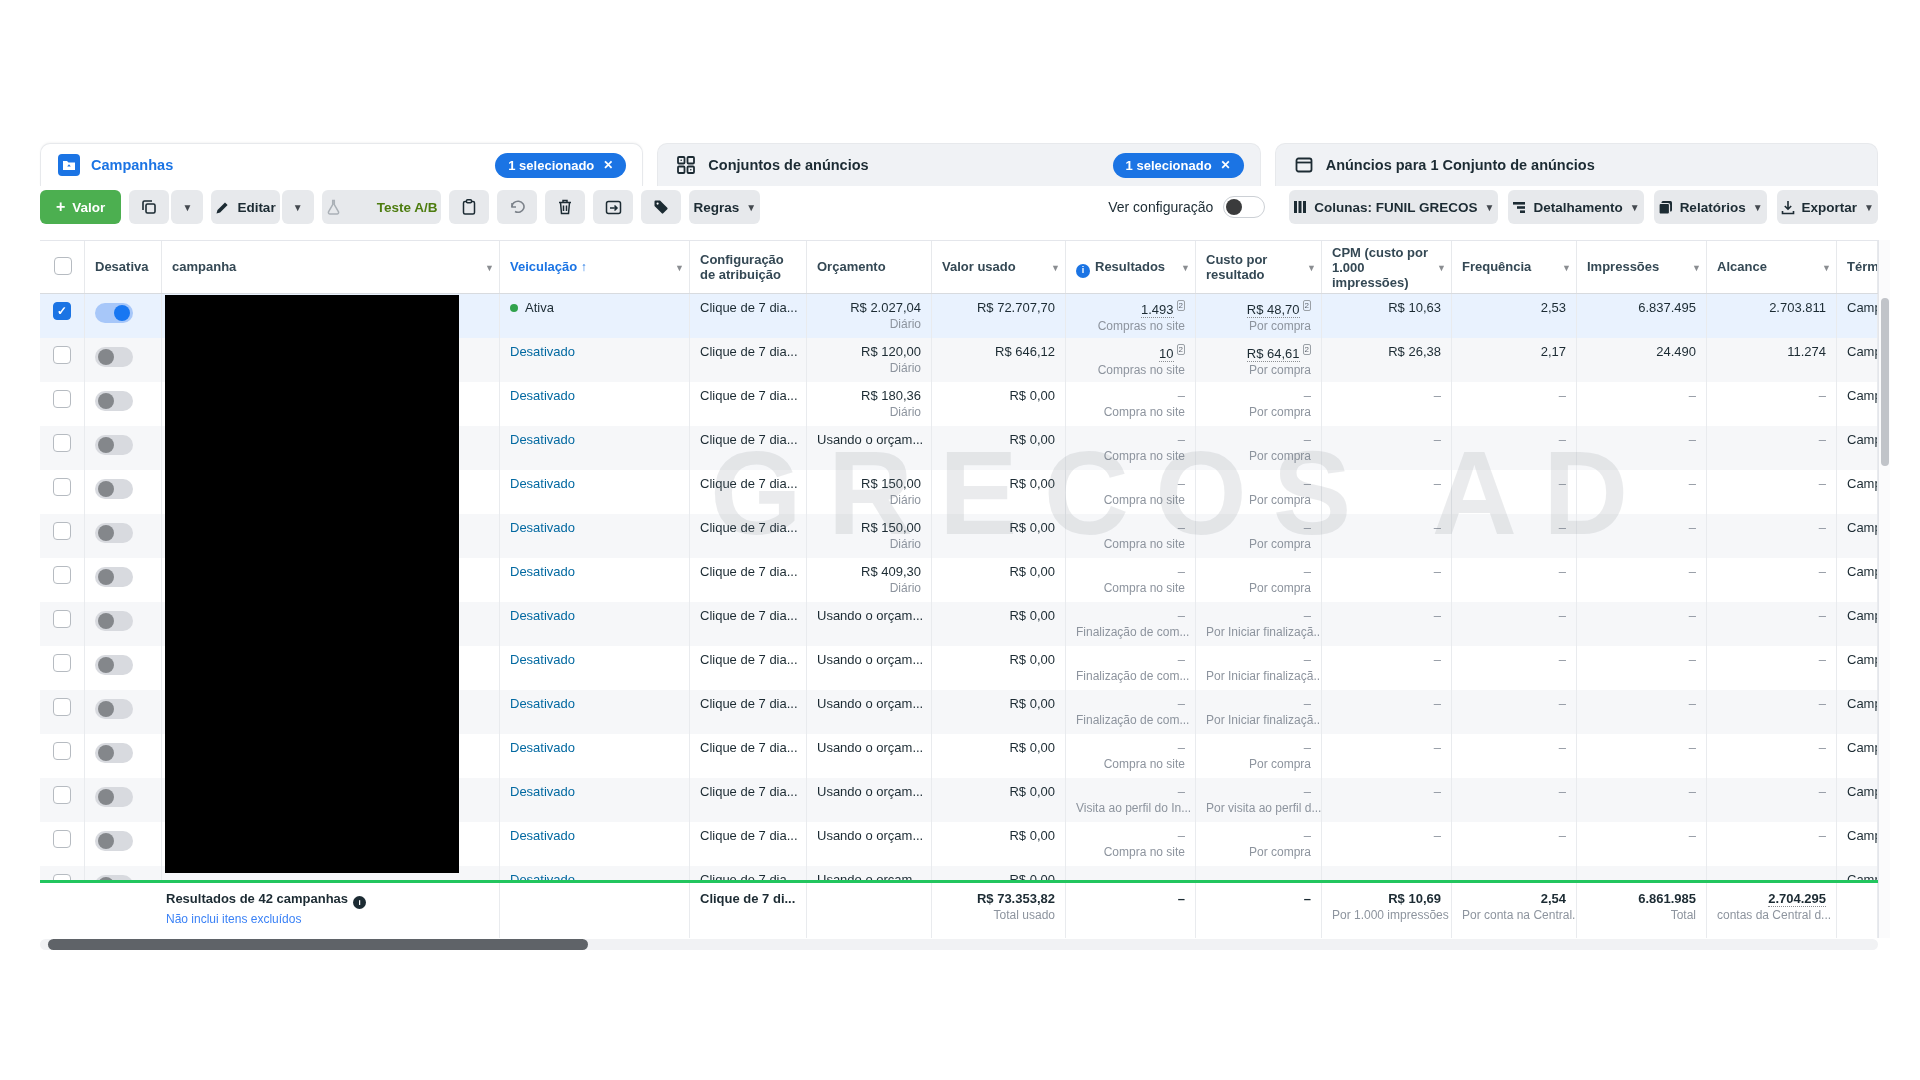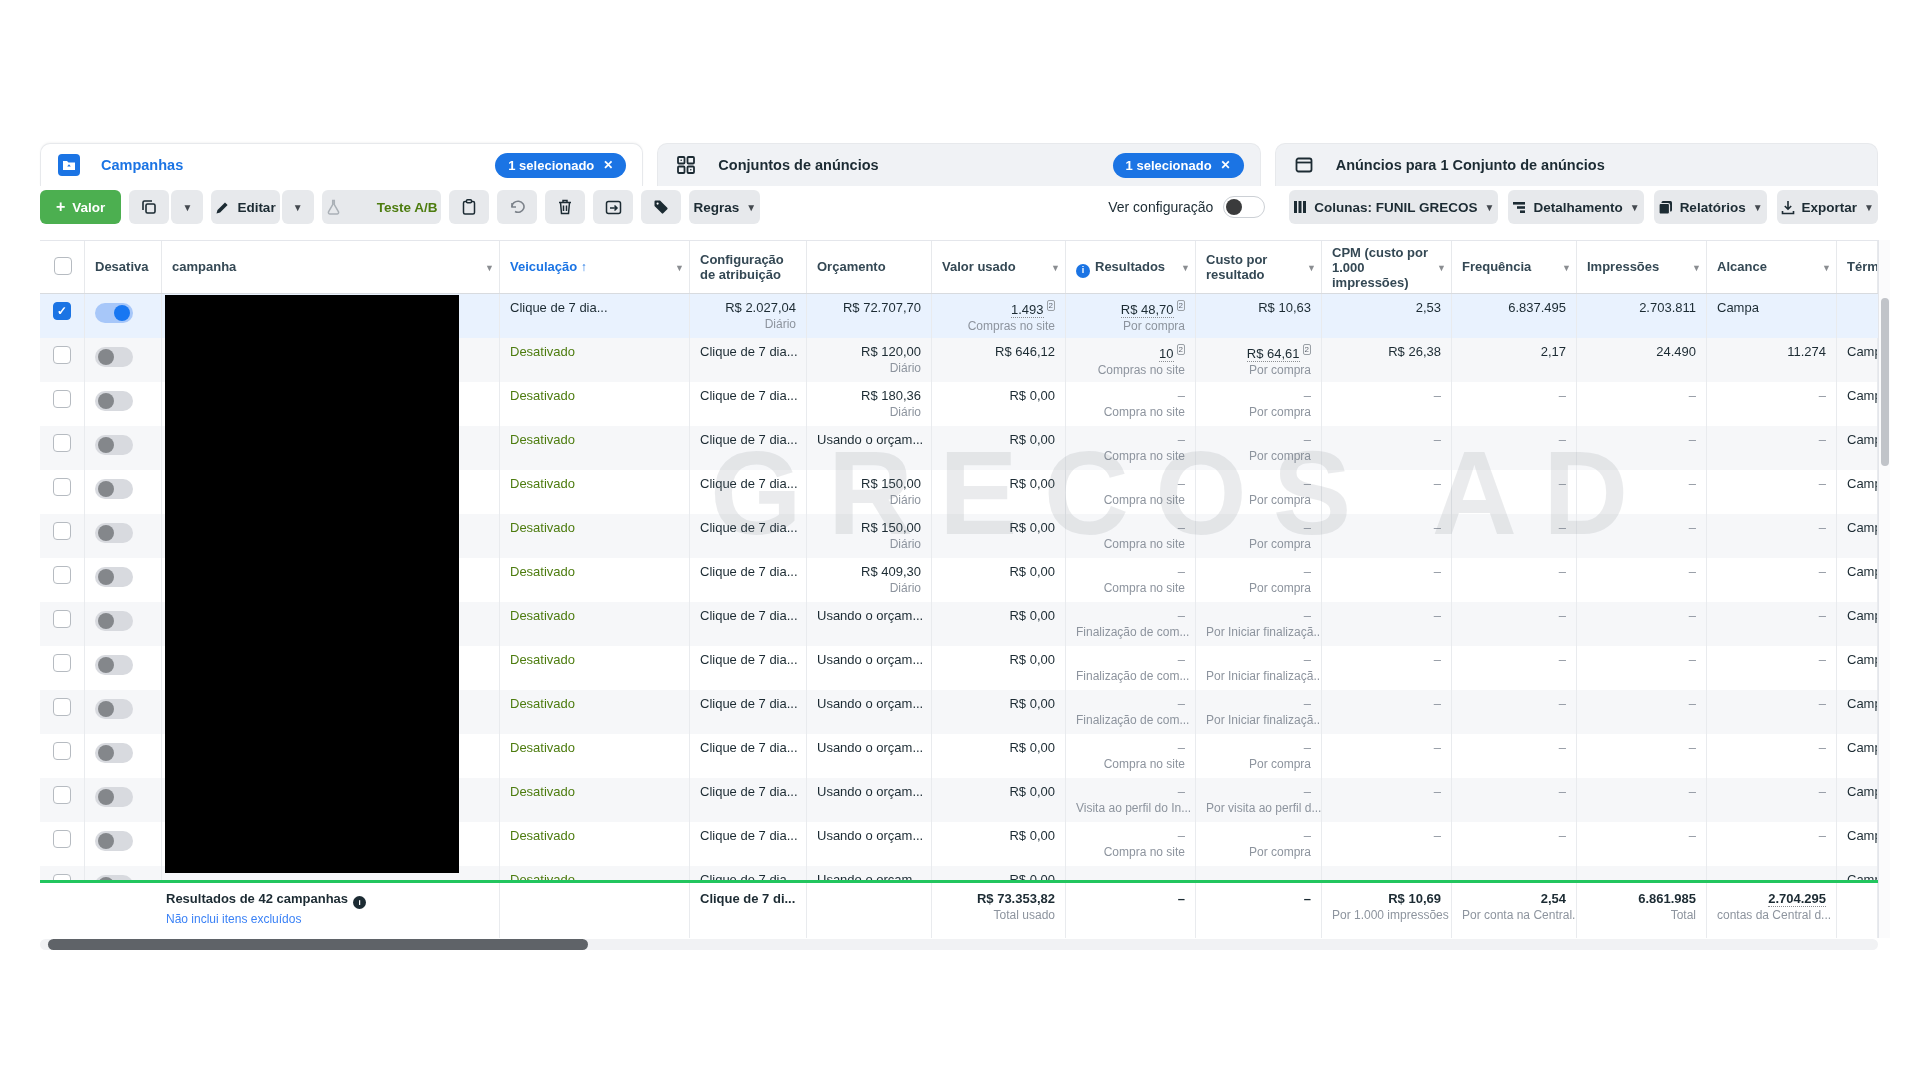--- a/index.html
+++ b/index.html
@@ -1,20 +1,20 @@
 <!DOCTYPE html>
 <html><head>
 <meta charset="utf-8">
 <style>
   * { margin:0; padding:0; box-sizing:border-box; }
   html,body { width:1920px; height:1080px; background:#fff; font-family:"Liberation Sans", sans-serif; overflow:hidden; position:relative; color:#1c2b33; }
 
   
   .tabs { position:absolute; left:40px; top:143px; width:1838px; height:43px; display:flex; gap:14px; }
-  .tab { flex:1; display:flex; align-items:center; gap:20px; padding:0 16px; background:#f0f2f5; border:1px solid #e7e9ec; border-bottom:none; border-radius:10px 10px 0 0; cursor:pointer;text-align:center; }
+  .tab { flex:1; display:flex; align-items:center; gap:10px; padding:0 16px; background:#f0f2f5; border:1px solid #e7e9ec; border-bottom:none; border-radius:10px 10px 0 0; cursor:pointer;text-align:center; }
   .tab.active { background:#fff; box-shadow:0 -1px 2px rgba(0,0,0,.04); }
   .tab .tlabel { font-weight:700; font-size:14.5px; color:#1c2b33; white-space:nowrap; }
   .tab.active .tlabel { color:#1b74e4; }
   .tab .spacer { flex:1; }
   .pill { display:flex; align-items:center; gap:9px; background:#1b74e4; color:#fff; font-size:13px; font-weight:700; border-radius:15px; padding:5px 13px; white-space:nowrap; }
   .pill .x { font-size:12px; font-weight:700; cursor:pointer; }
   .tabicon { width:24px; height:24px; flex:0 0 auto; display:flex; align-items:center; justify-content:center; }
 
   
   .toolbar { position:absolute; left:40px; top:190px; width:1838px; height:34px; display:flex; align-items:center; gap:8px; }
@@ -45,21 +45,21 @@
   .trow:nth-child(even) { background:#f6f7f9; }
   .trow.selected { background:#e9f2fe; }
   .td { border-right:1px solid #e9ebee; padding:6px 10px 0 10px; font-size:13px; overflow:hidden; white-space:nowrap; }
   .td .sub { font-size:12px; color:#8d949e; margin-top:2px; }
   .td.num { text-align:right; }
   .td .dash { color:#8d949e; }
   .td .linkval { border-bottom:1px dotted #8a8d91; cursor:pointer; }
   .badge2 { display:inline-block; font-size:8px; color:#606770; border:1px solid #9aa0a6; border-radius:2px; line-height:9px; padding:0 1px; vertical-align:6px; margin-left:3px; }
   .status-active { display:flex; align-items:center; gap:7px; }
   .gdot { width:8px; height:8px; border-radius:50%; background:#31a24c; }
-  .status-off { color:#4d7c0f; }
+  .status-off { color:#0369a1; }
   .cb { width:18px; height:18px; border:1px solid #b6bbc1; border-radius:4px; background:#fff; margin:2px auto 0 auto; cursor:pointer; display:flex; align-items:center; justify-content:center; }
   .cb.checked { background:#1b74e4; border-color:#1b74e4; color:#fff; font-size:12px; font-weight:700; }
   .sw { width:38px; height:20px; border-radius:11px; background:#d8dadf; position:relative; margin-top:3px; cursor:pointer; }
   .sw .knob { position:absolute; top:2px; left:3px; width:16px; height:16px; border-radius:50%; background:#84878b; }
   .sw.on { background:#a7c7f9; }
   .sw.on .knob { left:19px; background:#1877f2; }
 
   
   .tfoot { position:absolute; left:40px; top:880px; width:1838px; height:58px; border-top:3px solid #22c55e; background:#fff; }
   .tfoot .td { padding-top:8px; }
@@ -262,20 +262,26 @@
       <div class="grid-row trow selected">
         <div class="td ">
           <div class="cb checked">✓</div>
         </div>
         <div class="td ">
           <div class="sw on">
             <span class="knob"></span>
           </div>
         </div>
         <div class="td "></div>
+        <div class="td ">
+          <div class="status-active">
+            <span class="gdot"></span>
+            <span>Ativa</span>
+          </div>
+        </div>
         <div class="td "><span>Clique de 7 dia...</span></div>
         <div class="td num"><span>R$ 2.027,04</span><div class="sub">Diário</div></div>
         <div class="td num"><span>R$ 72.707,70</span></div>
         <div class="td num"><span class="linkval">1.493</span><span class="badge2">2</span><div class="sub">Compras no site</div></div>
         <div class="td num"><span class="linkval">R$ 48,70</span><span class="badge2">2</span><div class="sub">Por compra</div></div>
         <div class="td num"><span>R$ 10,63</span></div>
         <div class="td num"><span>2,53</span></div>
         <div class="td num"><span>6.837.495</span></div>
         <div class="td num"><span>2.703.811</span></div>
         <div class="td "><span>Campa</span></div>

